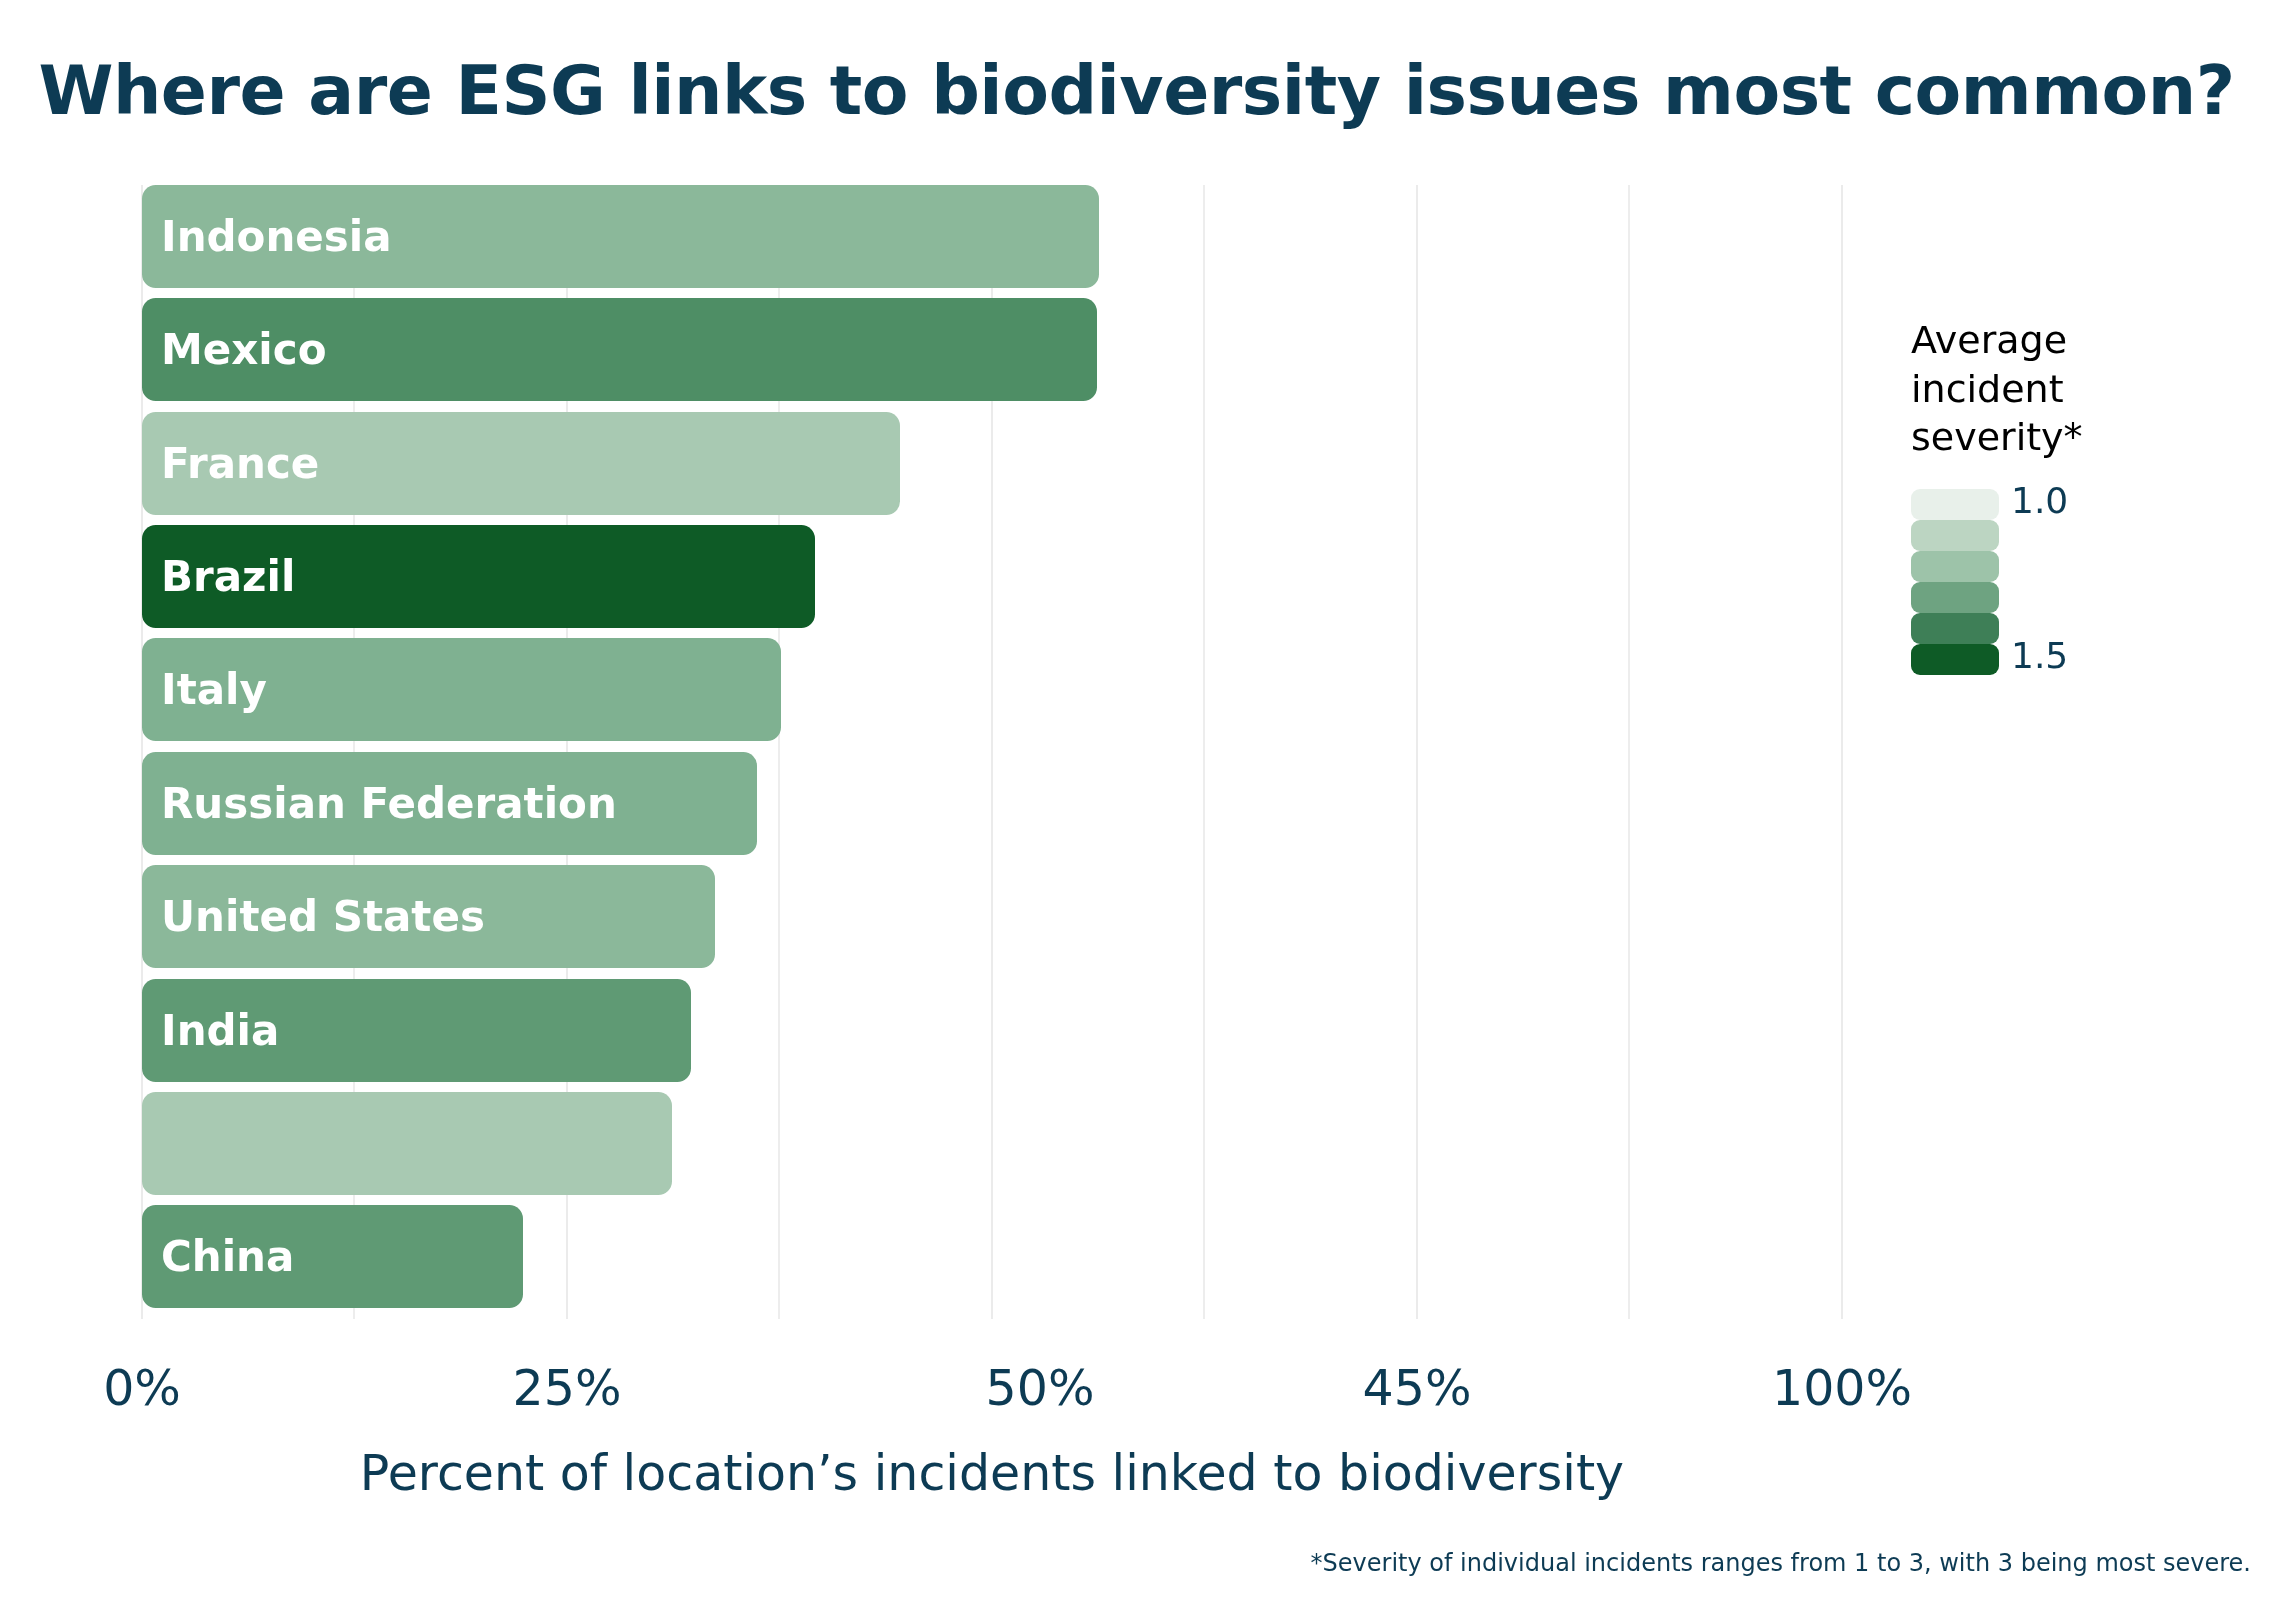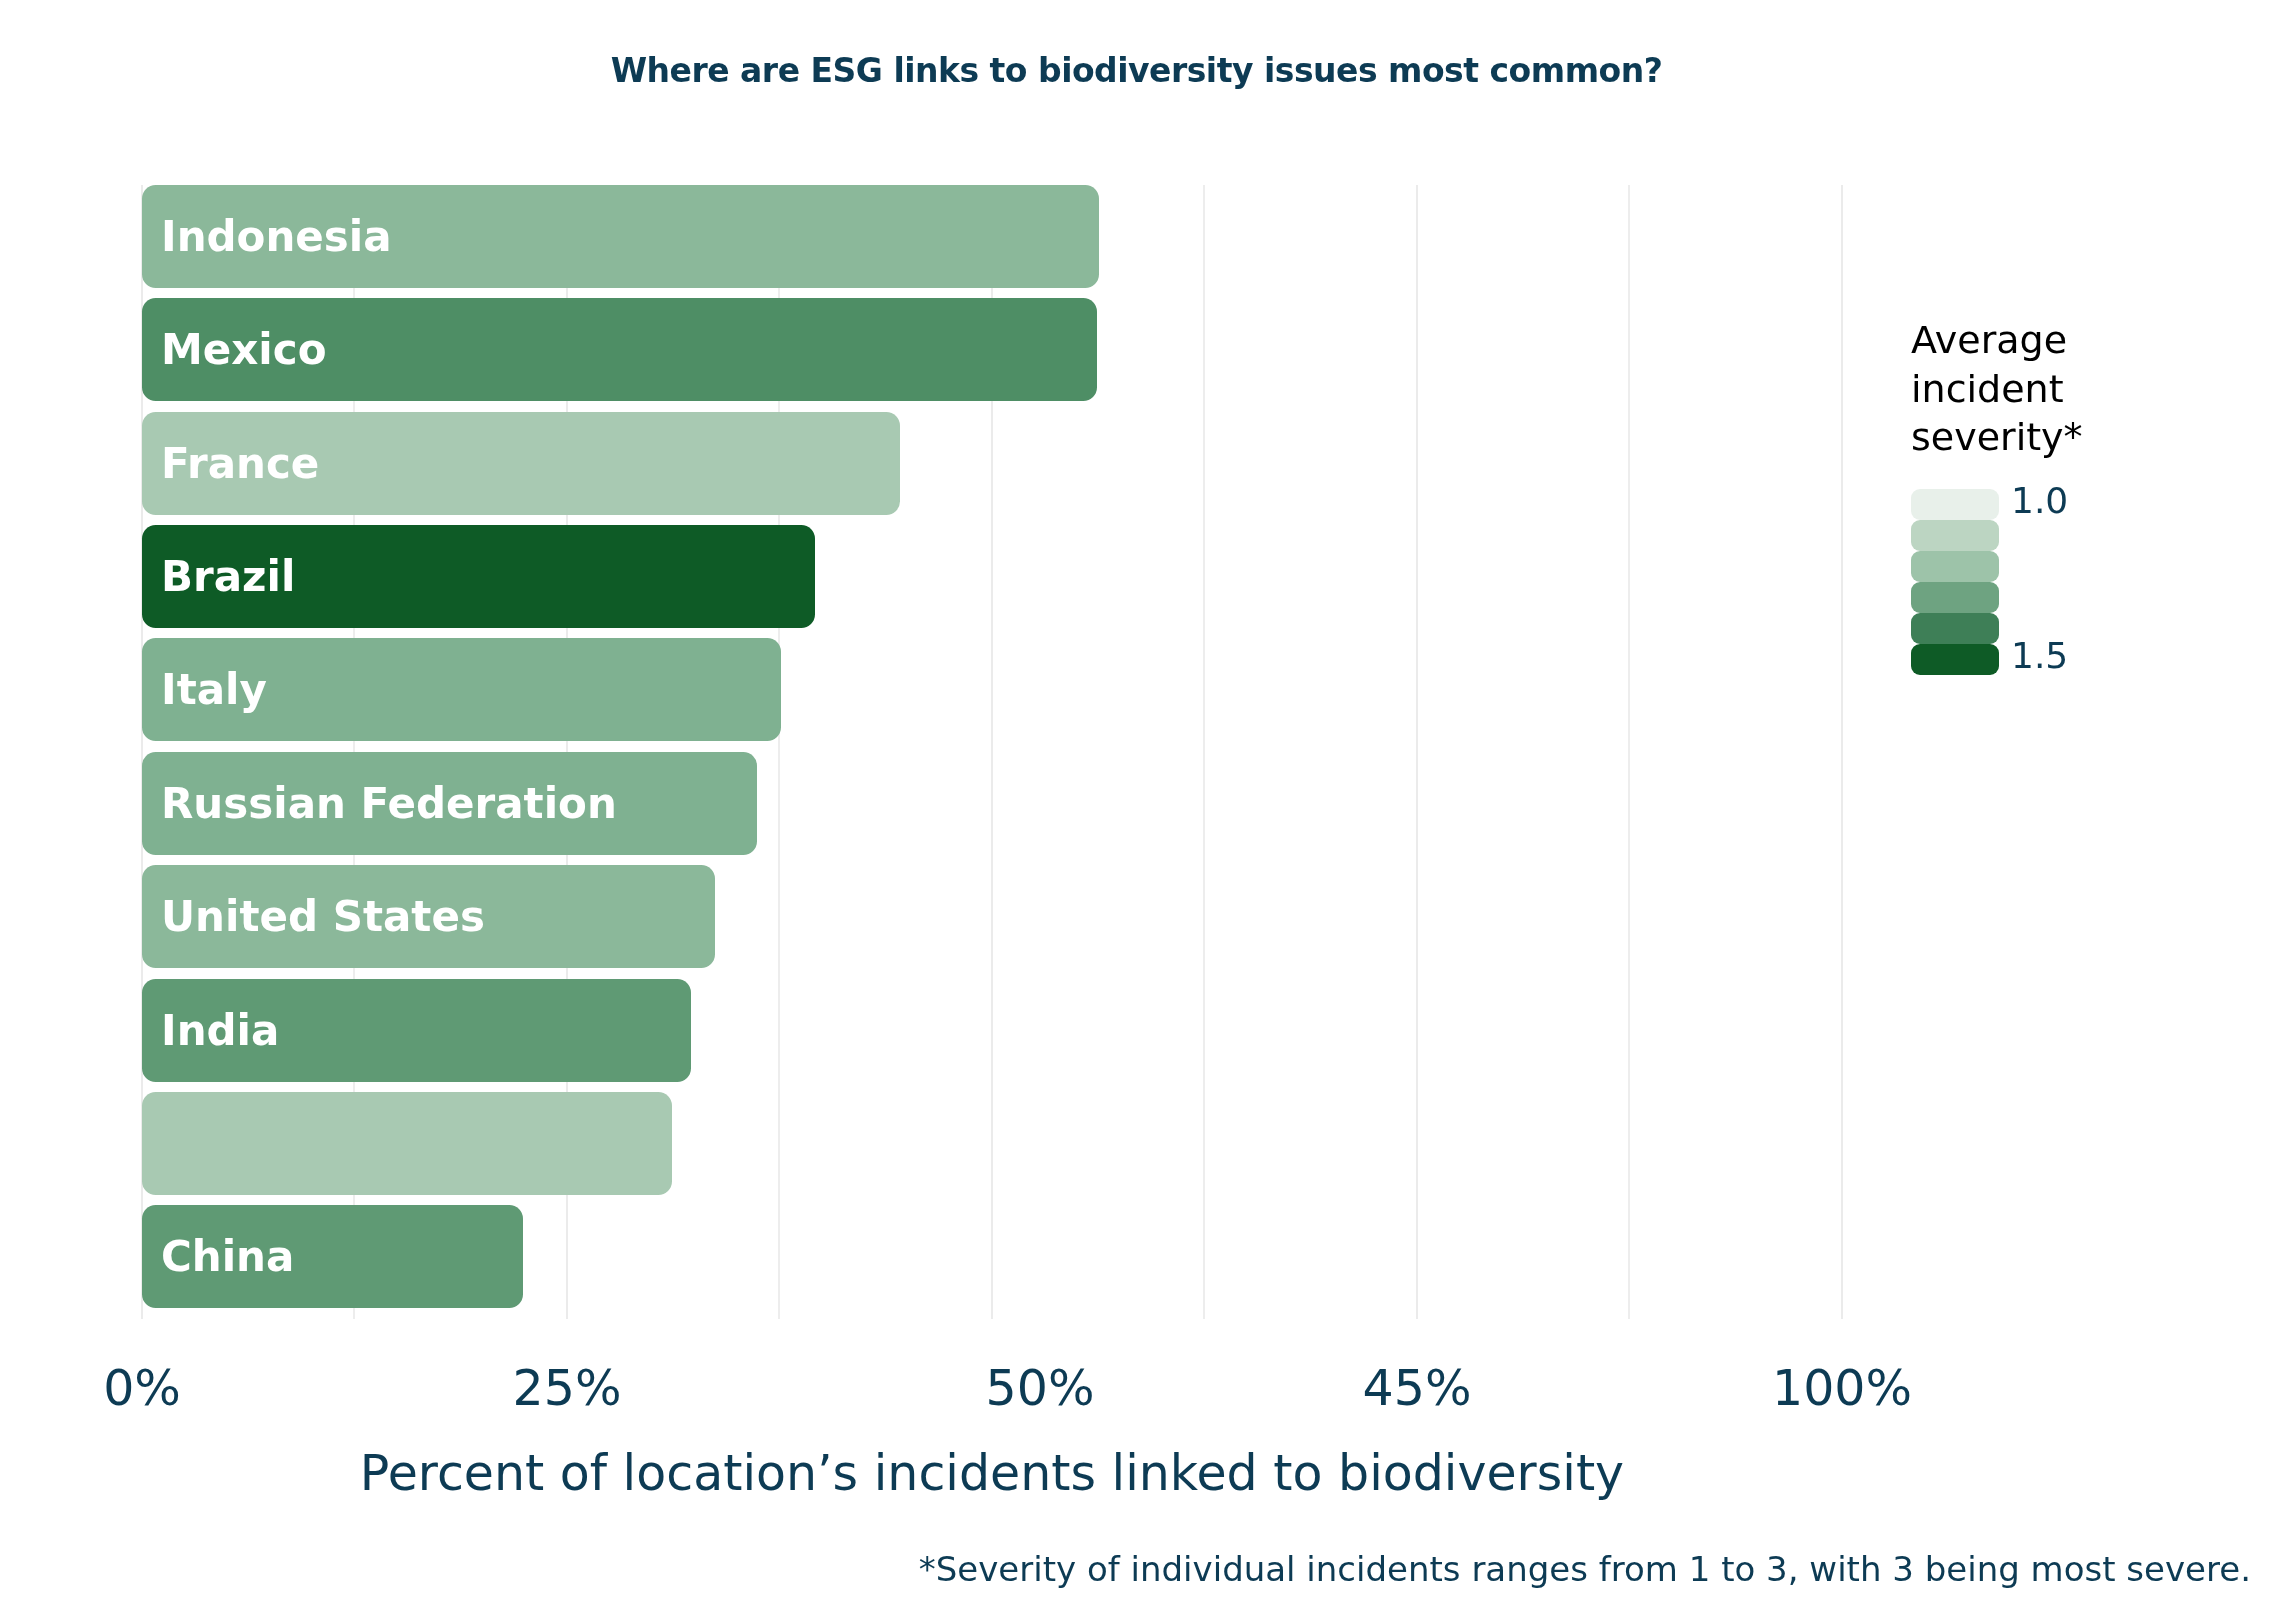--- a/index.html
+++ b/index.html
@@ -19,21 +19,21 @@
 
   
   #chart-title {
     position: absolute;
     left: 0;
     top: 51px;
     width: 2273px;
     text-align: center;
     font-family: "DejaVu Sans", sans-serif;
     font-weight: bold;
-    font-size: 33px;
+    font-size: 68px;
     letter-spacing: -0.5px;
     color: #0d3b54;
     white-space: nowrap;
   }
 
   
   #plot-area {
     position: absolute;
     left: 142px;
     top: 185px;
@@ -155,21 +155,21 @@
     color: #0d3b54;
     white-space: nowrap;
   }
 
   
   #footnote {
     position: absolute;
     right: 22px;
     top: 1549px;
     font-family: "DejaVu Sans", sans-serif;
-    font-size: 34px;
+    font-size: 24px;
     color: #0d3b54;
     white-space: nowrap;
     text-align: right;
   }
 </style>
 </head>
 <body>
 
 <div id="chart-title">Where are ESG links to biodiversity issues most common?</div>
 

